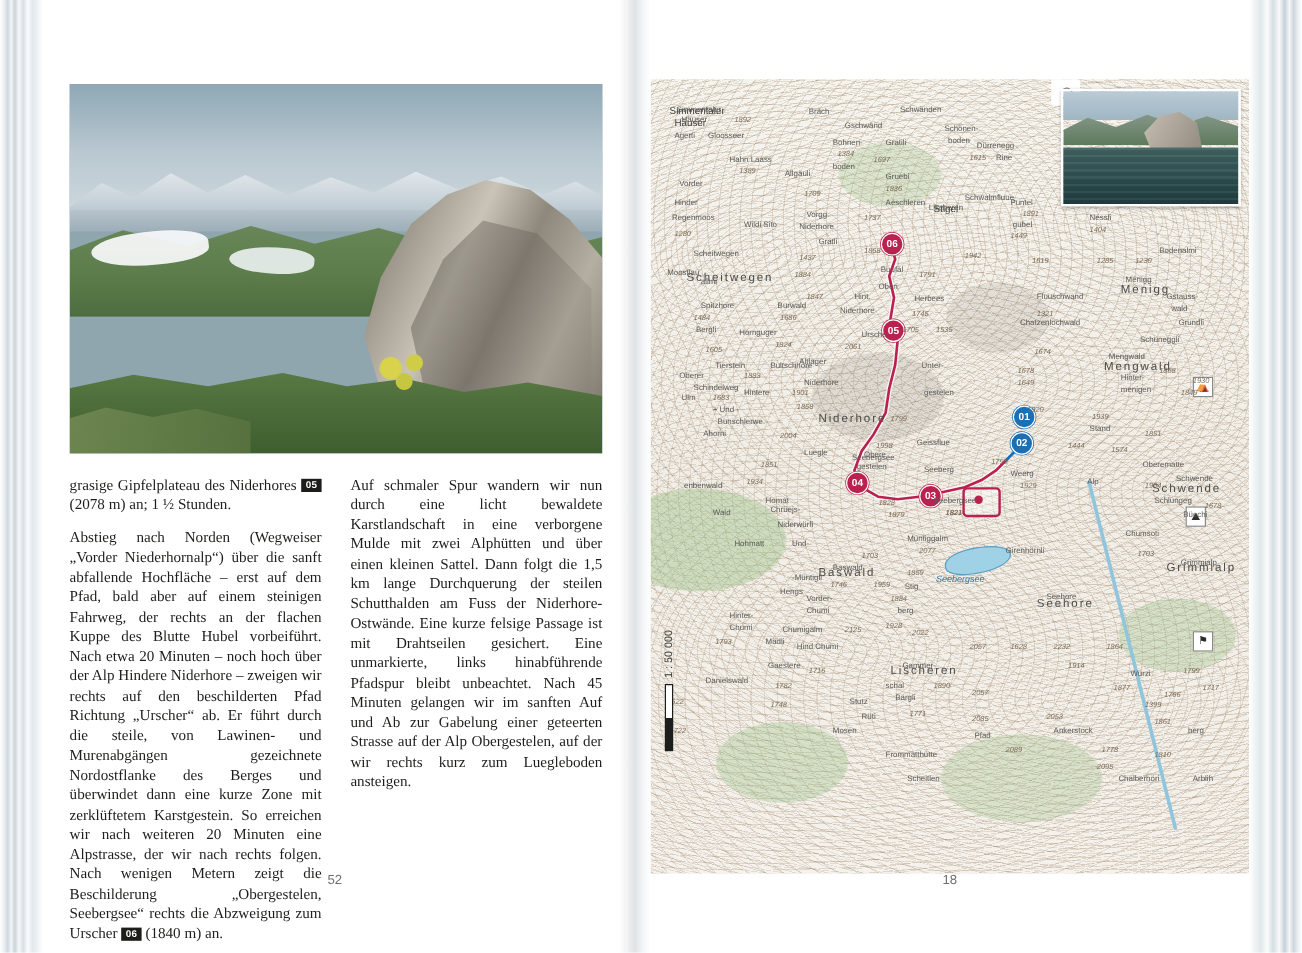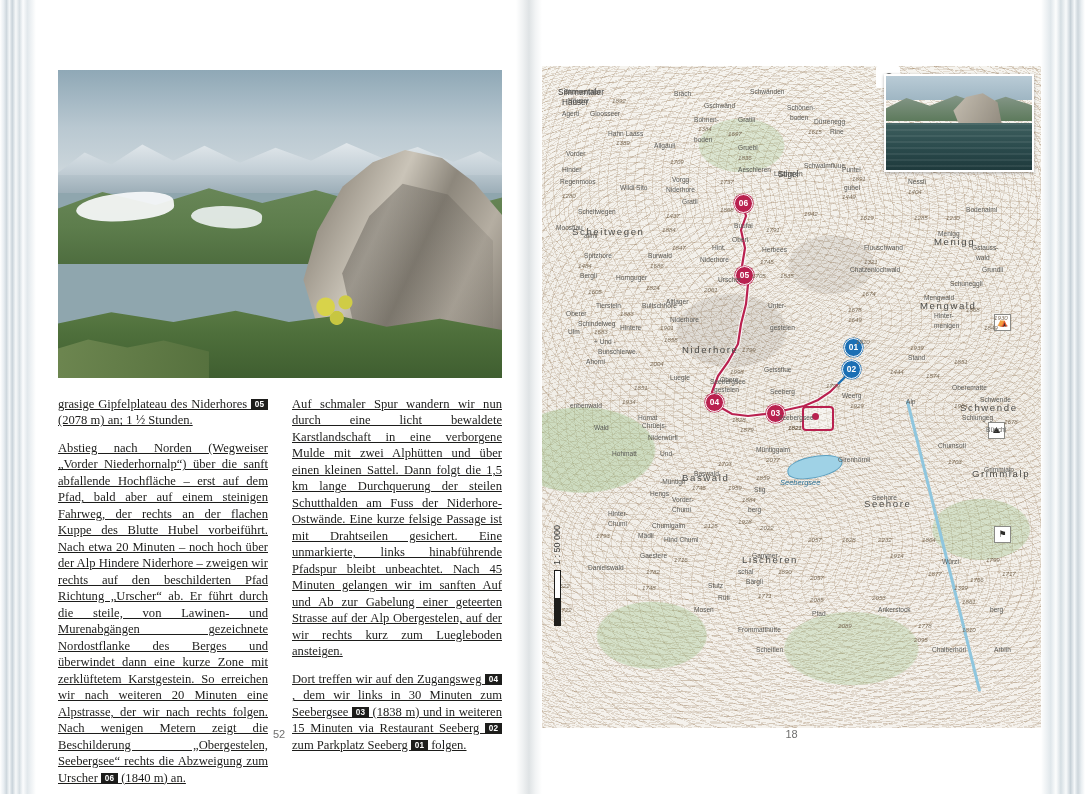--- a/index.html
+++ b/index.html
@@ -127,21 +127,21 @@
     left: 22px; top: 396px;
     width: 444px;
     display: flex;
     gap: 24px;
     font-size: 12.6px;
     line-height: 1.31;
     color: #1d1d1b;
     text-align: justify;
     hyphens: auto;
   }
-  .col { width: 210px; text-decoration: underline; }
+  .col { width: 210px; }
   .col p { margin: 0 0 11px 0; }
   .col p:last-child { margin-bottom: 0; }
 
   .wp {
     display: inline-block;
     min-width: 13px;
     height: 11px;
     line-height: 11px;
     padding: 0 2px;
     background: #1d1d1b;
@@ -437,21 +437,20 @@
       <div class="flowers"></div>
     </div>
 
     <div class="columns">
       <div class="col">
         <p>grasige Gipfelplateau des Niderhores <span class="wp">05</span> (2078 m) an; 1 ½ Stunden.</p>
         <p>Abstieg nach Norden (Wegweiser „Vorder Niederhornalp“) über die sanft abfallende Hochfläche – erst auf dem Pfad, bald aber auf einem steinigen Fahrweg, der rechts an der flachen Kuppe des Blutte Hubel vorbeiführt. Nach etwa 20 Minuten – noch hoch über der Alp Hindere Niderhore – zweigen wir rechts auf den beschilderten Pfad Richtung „Urscher“ ab. Er führt durch die steile, von Lawinen- und Murenabgängen gezeichnete Nordostflanke des Berges und überwindet dann eine kurze Zone mit zerklüftetem Karstgestein. So erreichen wir nach weiteren 20 Minuten eine Alpstrasse, der wir nach rechts folgen. Nach wenigen Metern zeigt die Beschilderung „Obergestelen, Seebergsee“ rechts die Abzweigung zum Urscher <span class="wp">06</span> (1840 m) an.</p>
       </div>
       <div class="col">
         <p>Auf schmaler Spur wandern wir nun durch eine licht bewaldete Karstlandschaft in eine verborgene Mulde mit zwei Alphütten und über einen kleinen Sattel. Dann folgt die 1,5 km lange Durchquerung der steilen Schutthalden am Fuss der Niderhore-Ostwände. Eine kurze felsige Passage ist mit Drahtseilen gesichert. Eine unmarkierte, links hinabführende Pfadspur bleibt unbeachtet. Nach 45 Minuten gelangen wir im sanften Auf und Ab zur Gabelung einer geteerten Strasse auf der Alp Obergestelen, auf der wir rechts kurz zum Luegleboden ansteigen.</p>
-        <p>Dort treffen wir auf den Zugangsweg <span class="wp">04</span>, dem wir links in 30 Minuten zum Seebergsee <span class="wp">03</span> (1838 m) und in weiteren 15 Minuten via Restaurant Seeberg <span class="wp">02</span> zum Parkplatz Seeberg <span class="wp">01</span> folgen.</p>
       </div>
     </div>
 
     <div class="folio-left">52</div>
   </div>
 
   <div class="page-right">
 
 
     <div class="map">

